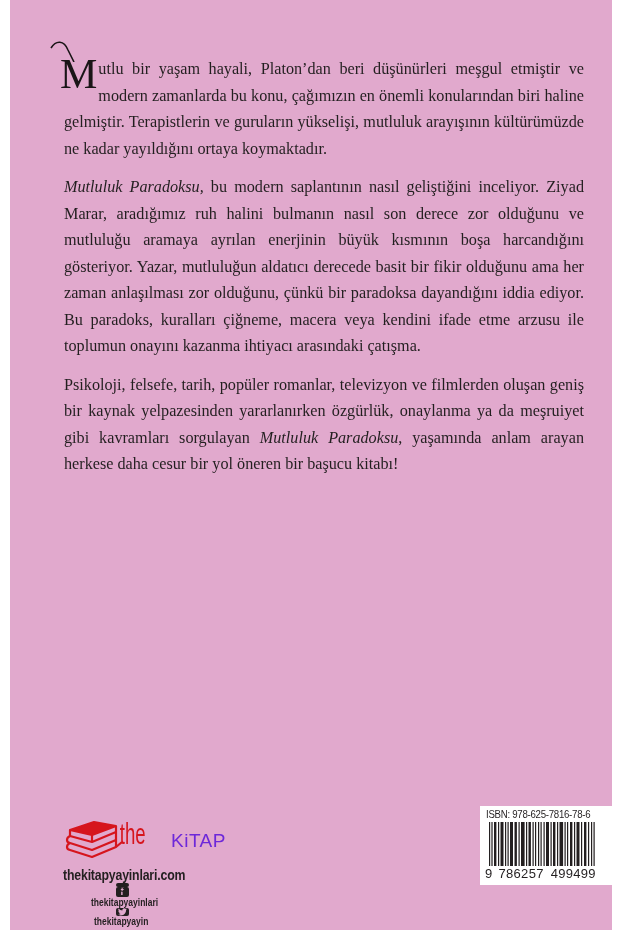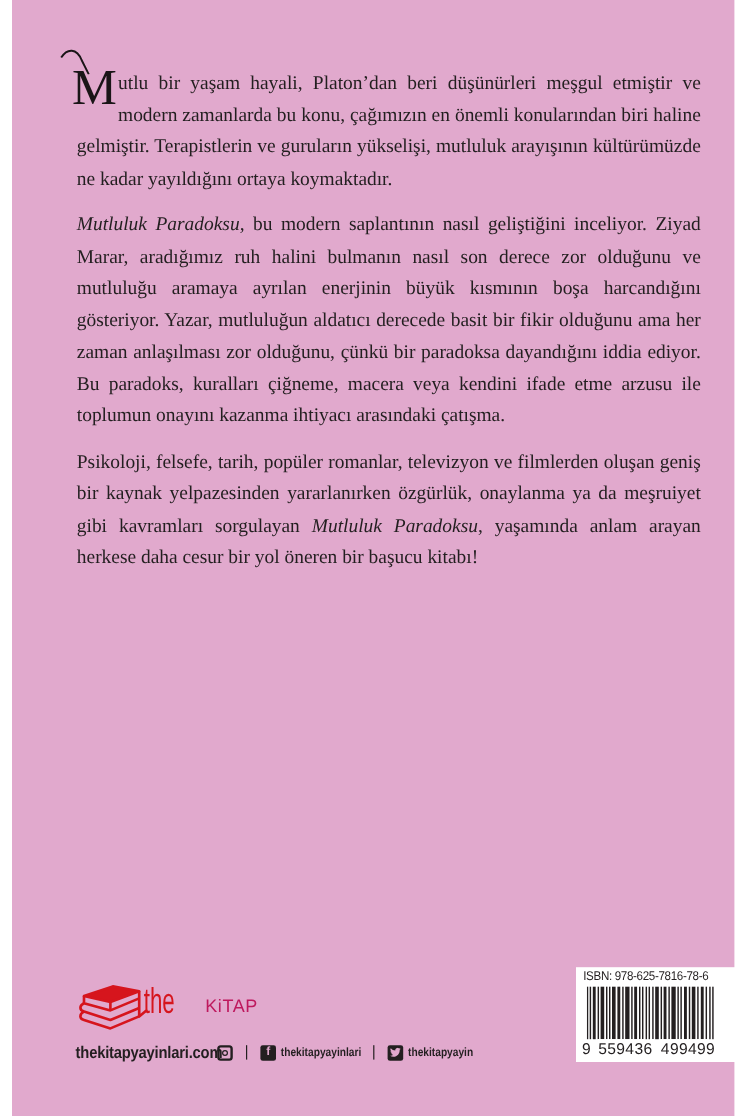--- a/index.html
+++ b/index.html
@@ -51,33 +51,34 @@
     .logo {
       position: absolute;
       left: 64px; top: 810px;
       width: 140px; height: 50px;
     }
     .logo svg { display: block; }
     .logo-kitap {
       position: absolute;
       left: 107px; top: 20px;
       font-family: "Liberation Sans", "DejaVu Sans", sans-serif;
-      font-size: 15px;
+      font-size: 19px;
       letter-spacing: 0.5px;
-      color: #be185d;
+      color: #6d28d9;
     }
 
     .footer {
       position: absolute;
       left: 63px; top: 867px;
       height: 20px;
       display: flex;
       align-items: center;
       font-family: "Liberation Sans", "DejaVu Sans", sans-serif;
       color: #231f20;
+      flex-direction: column;
     }
     .website {
       font-size: 14px;
       font-weight: bold;
       letter-spacing: -0.2px;
       transform: scaleX(0.88);
       transform-origin: left center;
       width: 118px;
       white-space: nowrap;
     }
@@ -250,16 +251,16 @@
       <rect x="87.5" y="0" width="3" height="44"></rect>
       <rect x="92" y="0" width="1.2" height="44"></rect>
       <rect x="95" y="0" width="2.4" height="44"></rect>
       <rect x="99" y="0" width="1.2" height="44"></rect>
       <rect x="102" y="0" width="1.2" height="52"></rect>
       <rect x="104.5" y="0" width="1.2" height="52"></rect>
     </g>
   </svg>
   <div class="barcode-digits">
     <span class="bd-first">9</span>
-    <span class="bd-mid">559436</span>
+    <span class="bd-mid">786257</span>
     <span>499499</span>
   </div>
 </div>
 
 </body></html>

